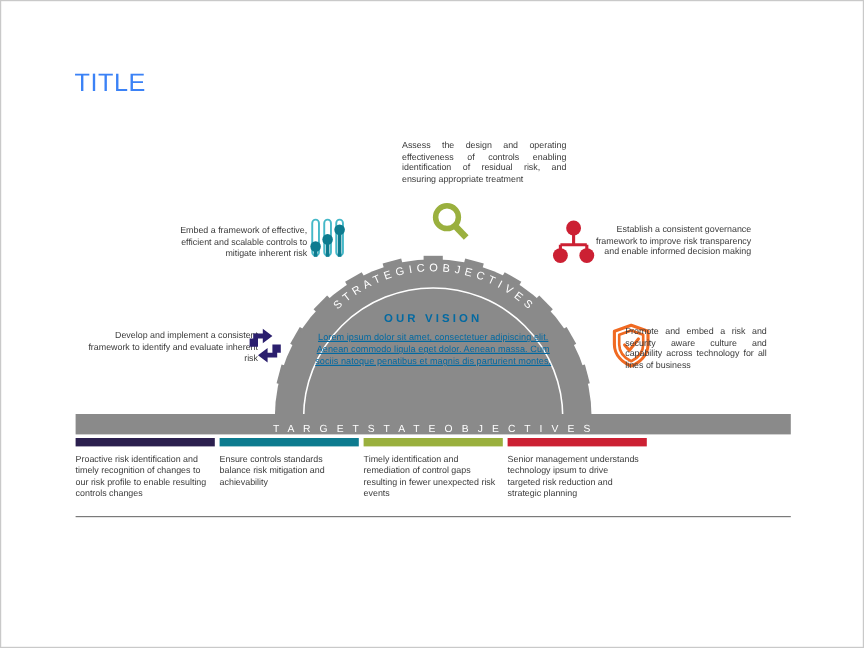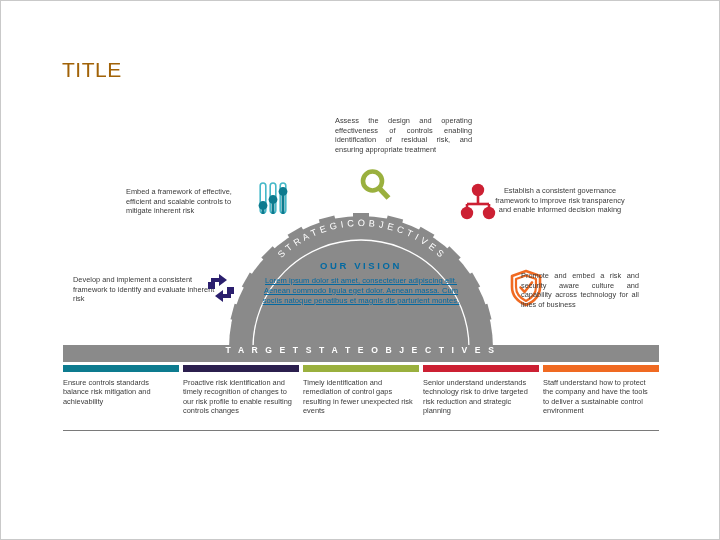--- a/index.html
+++ b/index.html
@@ -24,35 +24,35 @@
     box-sizing: border-box;
   }
 
   
   #page-title {
     position: absolute;
     left: 61px;
     top: 58px;
     font-size: 21px;
     letter-spacing: 0.5px;
-    color: #a16207;
+    color: #3b82f6;
     font-weight: 400;
     line-height: 1;
   }
 
   
   .callout-text {
     position: absolute;
     font-size: 7.4px;
     line-height: 9.6px;
     color: #3b3b3b;
   }
-  .callout-text.right-align { }
+  .callout-text.right-align { text-align: right; }
   .callout-text.justify     { text-align: justify; }
-  .callout-text.left-align  { text-align: center; }
+  .callout-text.left-align  { text-align: right; }
 
   
   .icon-box { position: absolute; }
 
   
   #arch-wrap {
     position: absolute;
     left: 185px;
     top: 212px;
     width: 350px;
@@ -86,23 +86,23 @@
     position: absolute;
     left: 62px;
     top: 344px;
     width: 596px;
     height: 17px;
     background: #8a8a8a;
     color: #ffffff;
     font-size: 8.6px;
     letter-spacing: 2.6px;
     display: flex;
-    align-items: flex-start;
+    align-items: flex-end;
     justify-content: center;
-    font-weight: bold;
+    font-weight: normal;
   }
 
   
   #columns {
     position: absolute;
     left: 62px;
     top: 364px;
     width: 596px;
     display: flex;
     gap: 4px;
@@ -233,41 +233,37 @@
     </div>
   </div>
 
   <div id="target-bar">
     <span>T A R G E T   S T A T E   O B J E C T I V E S</span>
   </div>
 
   <div id="columns">
 
     <div class="column">
+      <div class="col-strip" style="background:#2b1f4e;"></div>
+      <div class="col-text">Proactive risk identification and timely recognition of changes to our risk profile to enable resulting controls changes</div>
+    </div>
+
+    <div class="column">
       <div class="col-strip" style="background:#0d7b8f;"></div>
       <div class="col-text">Ensure controls standards balance risk mitigation and achievability</div>
     </div>
 
     <div class="column">
-      <div class="col-strip" style="background:#2b1f4e;"></div>
-      <div class="col-text">Proactive risk identification and timely recognition of changes to our risk profile to enable resulting controls changes</div>
-    </div>
-
-    <div class="column">
       <div class="col-strip" style="background:#9ab03e;"></div>
       <div class="col-text">Timely identification and remediation of control gaps resulting in fewer unexpected risk events</div>
     </div>
 
     <div class="column">
       <div class="col-strip" style="background:#cc2033;"></div>
-      <div class="col-text">Senior understand understands technology risk to drive targeted risk reduction and strategic planning</div>
-    </div>
-
-    <div class="column">
-      <div class="col-strip" style="background:#f06a22;"></div>
-      <div class="col-text">Staff understand how to protect the company and have the tools to deliver a sustainable control environment</div>
-    </div>
+      <div class="col-text">Senior management understands technology ipsum to drive targeted risk reduction and strategic planning</div>
+    </div>
+
 
   </div>
 
   <div id="bottom-divider"></div>
 
 </div>
 
 </body></html>

